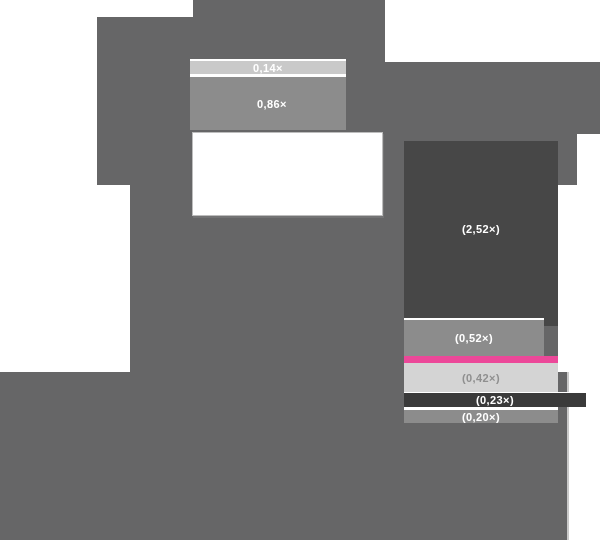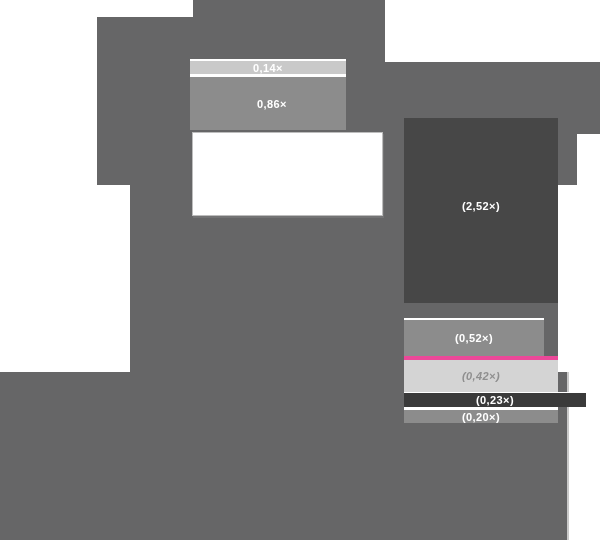--- a/index.html
+++ b/index.html
@@ -30,23 +30,23 @@
 
   
   .bar{
     position:absolute;
     display:flex;align-items:center;justify-content:center;
     font-size:11px;font-weight:bold;letter-spacing:0.4px;
     color:#ffffff;white-space:nowrap;overflow:visible;
   }
   .bar-014x{left:190px;top:59px; width:156px;height:15px;background:#c9c9c9;border-top:2px solid #ffffff;box-sizing:border-box;}
   .bar-086x{left:190px;top:74px; width:156px;height:56px;background:#8c8c8c;border-top:3px solid #ffffff;box-sizing:border-box;padding-left:8px;}
-  .bar-252x{left:404px;top:118px;width:154px;height:185px;background:#474747;}
+  .bar-252x{left:404px;top:141px;width:154px;height:185px;background:#474747;}
   .bar-052x{left:404px;top:318px;width:140px;height:38px;background:#8c8c8c;border-top:2px solid #ffffff;box-sizing:border-box;}
-  .bar-042x{left:404px;top:356px;width:154px;height:36px;background:#d4d4d4;border-top:4px solid #ec4899;box-sizing:border-box;color:#8f8f8f;font-style:italic;}
+  .bar-042x{left:404px;top:356px;width:154px;height:36px;background:#d4d4d4;border-top:7px solid #ec4899;box-sizing:border-box;color:#8f8f8f;}
   .bar-023x{left:404px;top:392px;width:182px;height:15px;background:#3a3a3a;border-top:1px solid #ffffff;box-sizing:border-box;}
   .bar-020x{left:404px;top:407px;width:154px;height:16px;background:#8c8c8c;border-top:3px solid #ffffff;box-sizing:border-box;align-items:center;}
   .bar-252x .lbl{position:relative;top:-5px;}
 </style>
 </head>
 <body>
 
 <div class="stage">
 
   <div class="bg bg-top-tab"></div>

